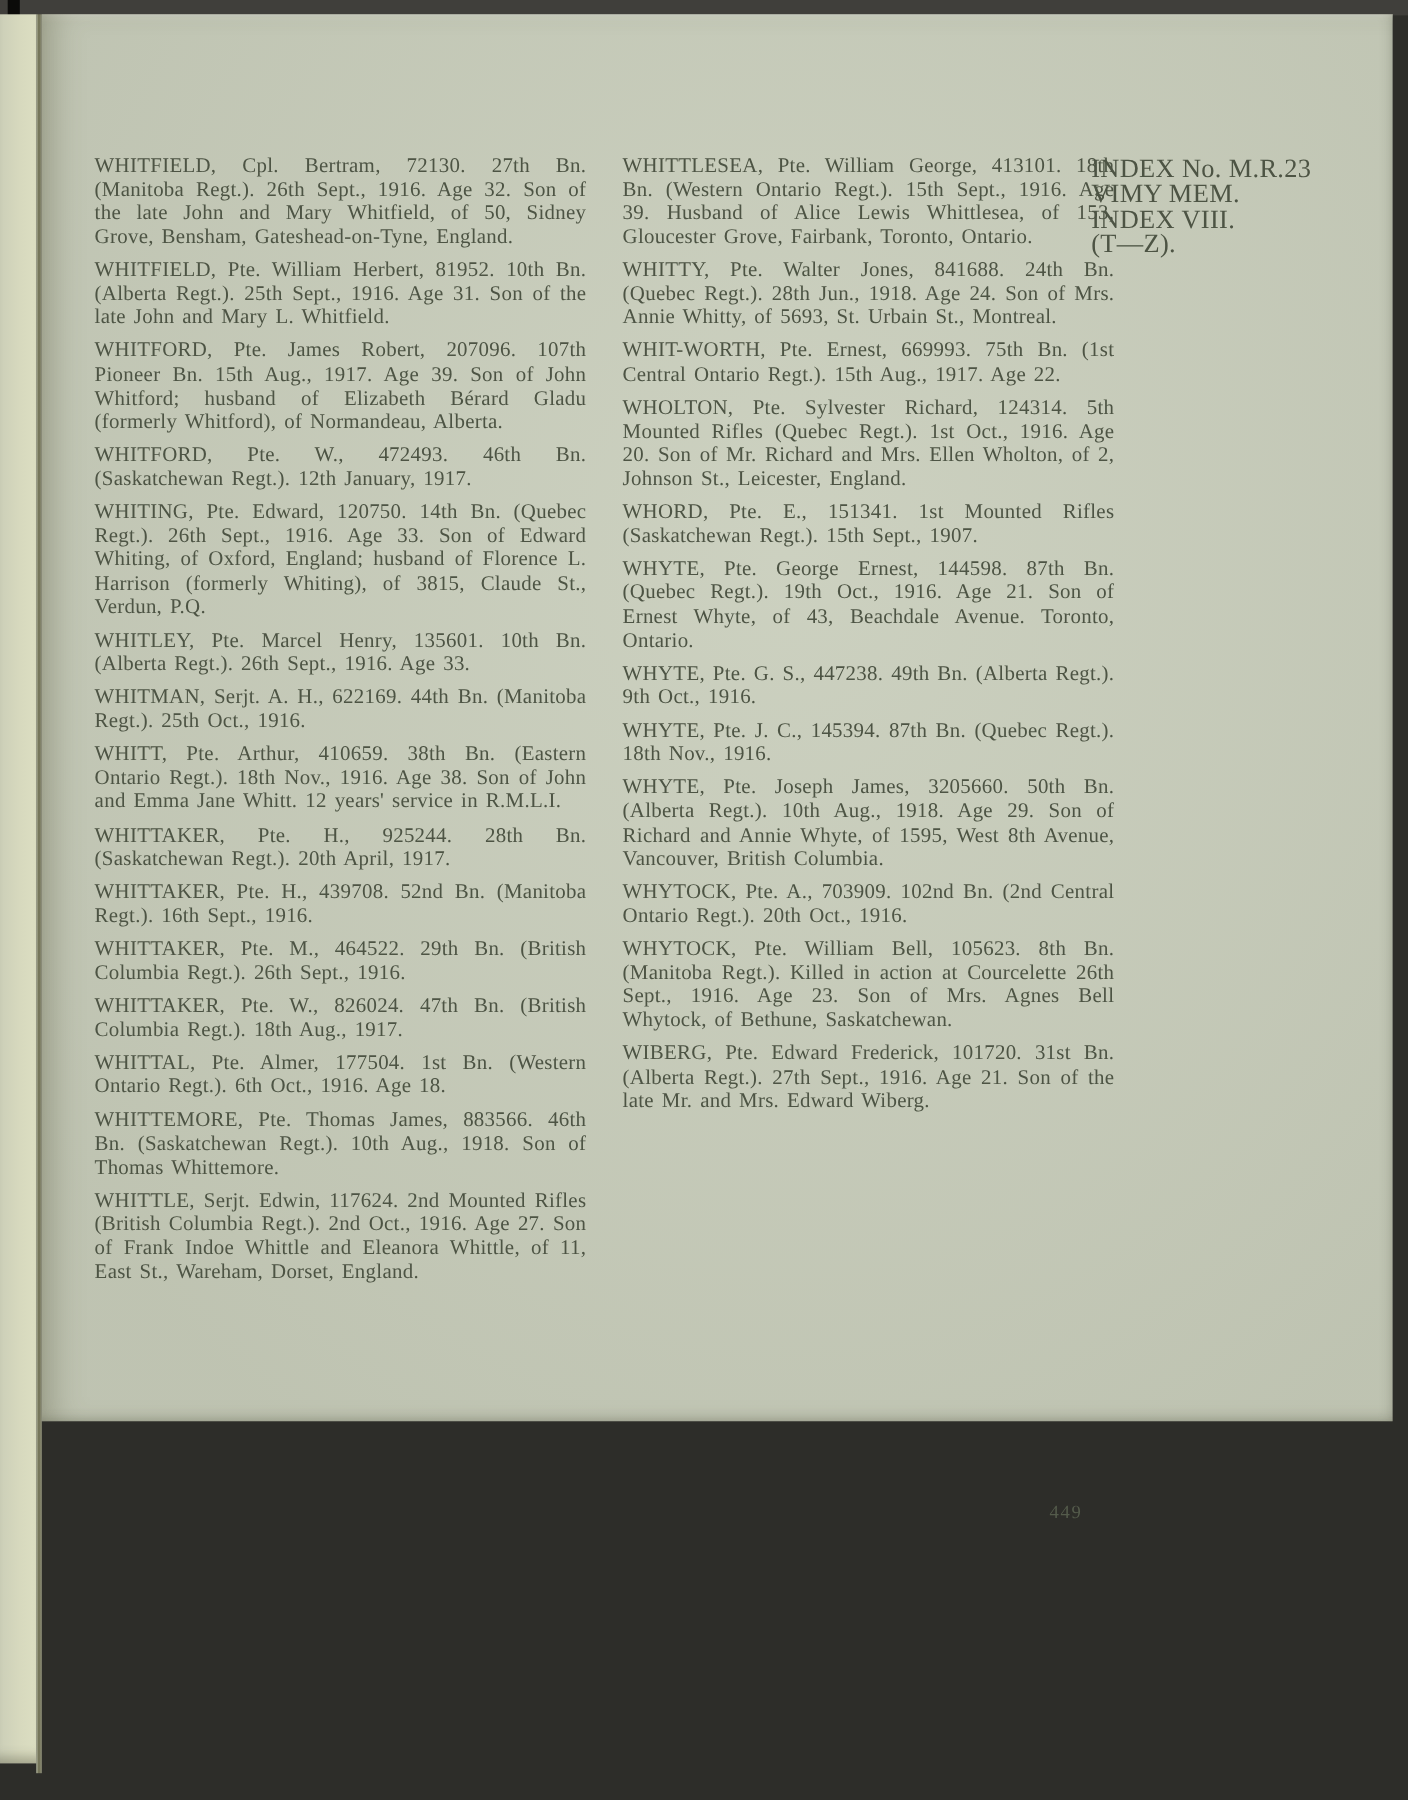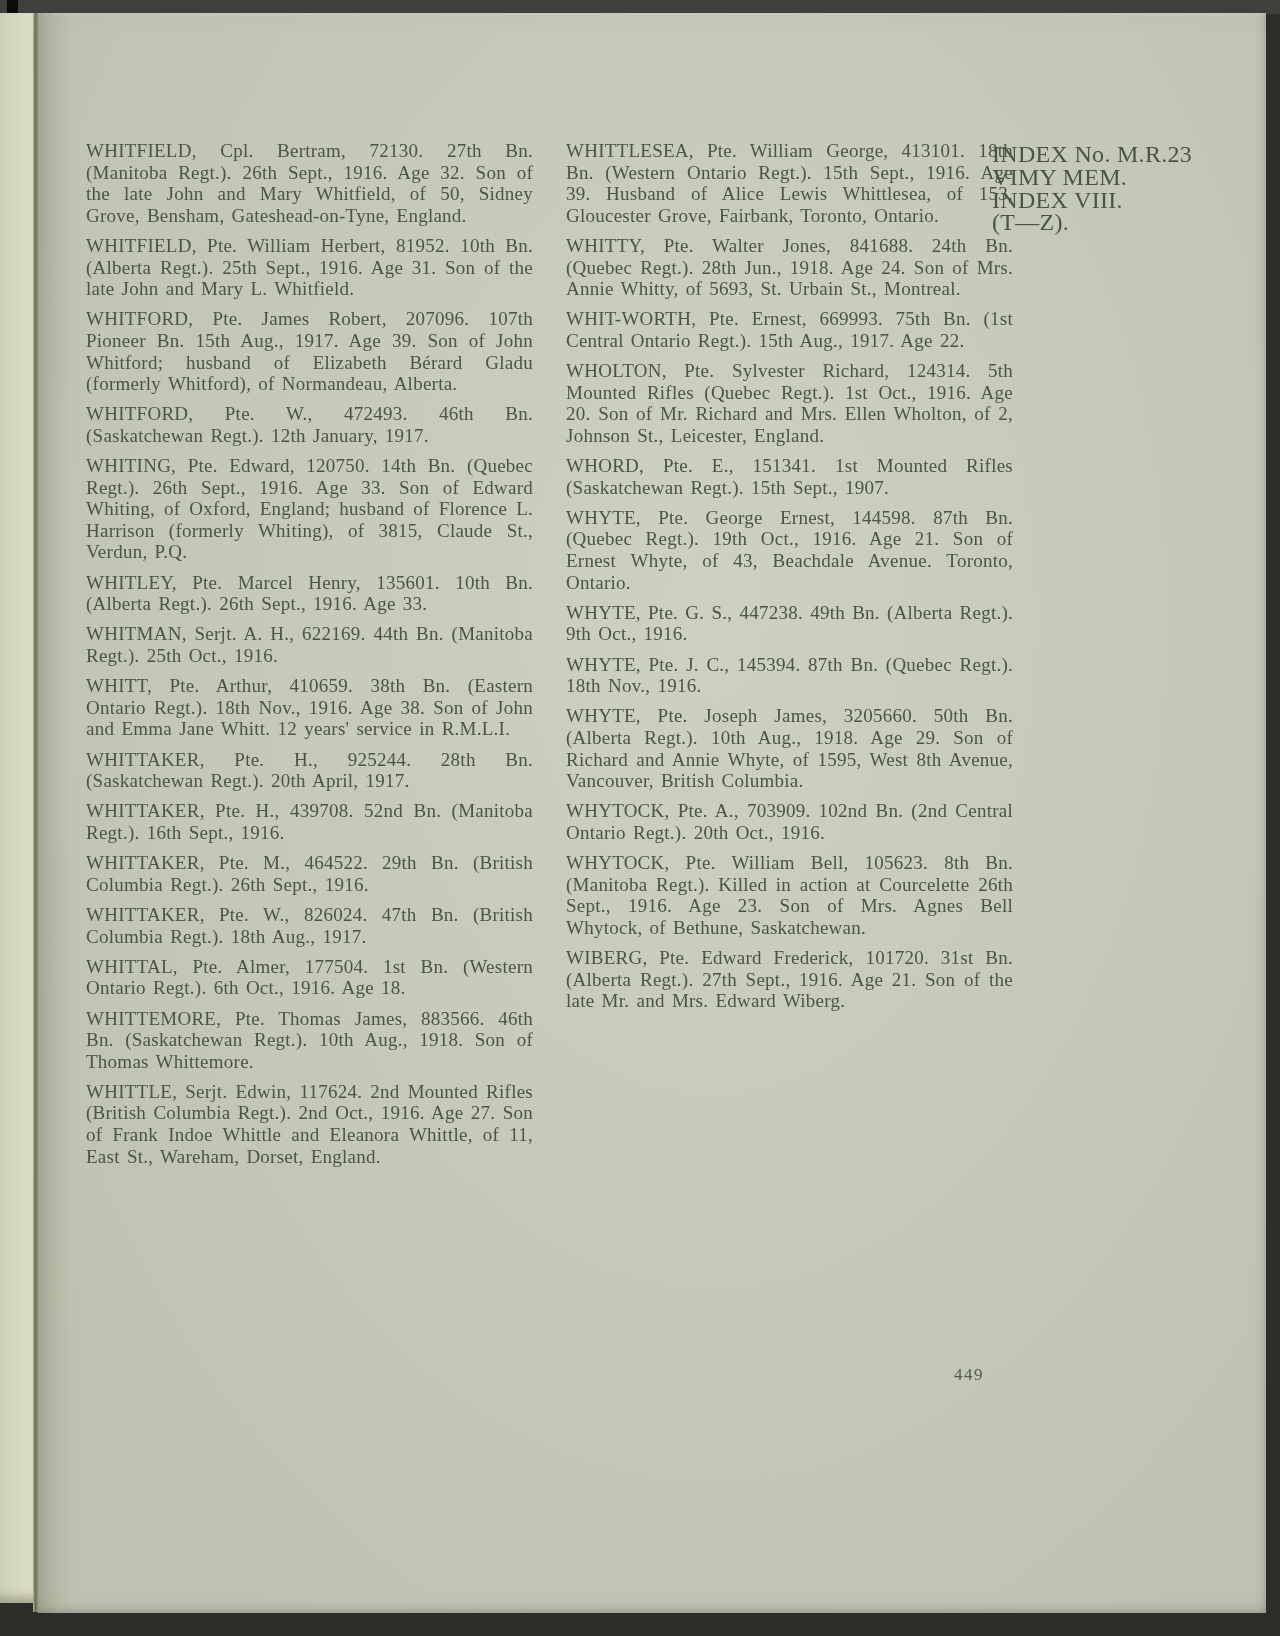--- a/index.html
+++ b/index.html
@@ -26,21 +26,21 @@
     background: linear-gradient(90deg, #cccfb8 0%, #d7d9be 55%, #dcdec2 100%);
     box-shadow: inset 0 -14px 10px -8px rgba(70,70,50,.35);
   }
   .gutter-crease {
     position: absolute; left: 33px; top: 13px;
     width: 5px; height: 1599px;
     background: linear-gradient(90deg, #b4b7a0 0%, #6d6d51 45%, #90917b 100%);
   }
   .page {
     position: absolute; left: 38px; top: 13px;
-    width: 1228px; height: 1600px;
+    width: 1228px; height: 1279px;
     background:
       radial-gradient(ellipse at 55% 38%, rgba(255,255,252,0.08) 0%, rgba(40,40,25,0.06) 85%),
       #c8cdbb;
     box-shadow:
       inset 22px 0 30px -14px rgba(85,85,58,.38),
       inset -7px 0 12px -7px rgba(60,60,45,.28),
       inset 0 7px 9px -7px rgba(255,255,248,.55),
       inset 0 -8px 12px -8px rgba(60,60,45,.3);
   }
   .col {

